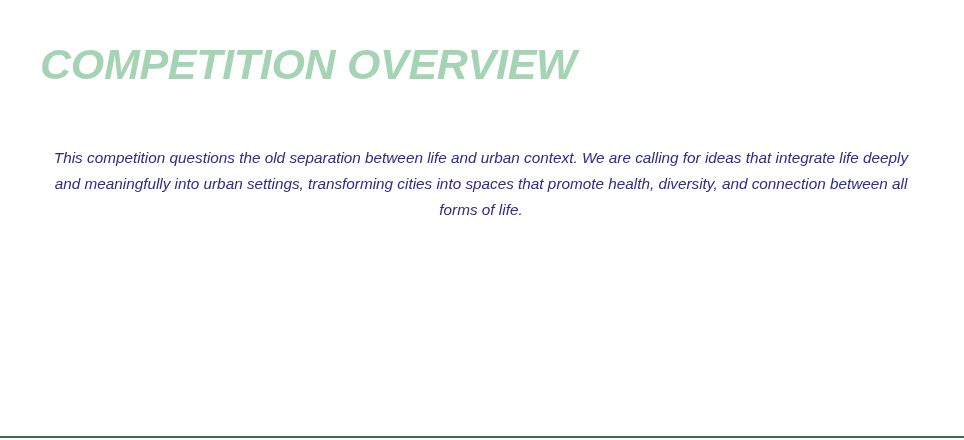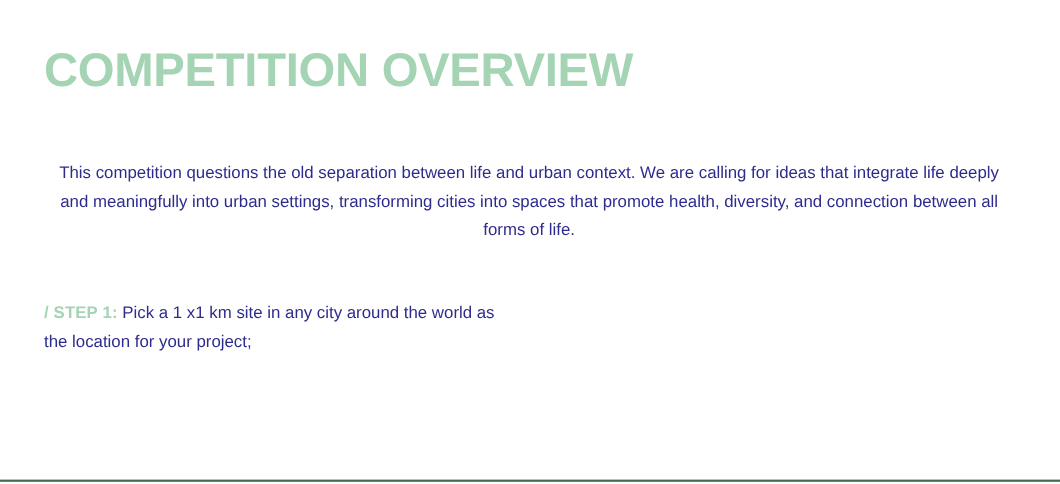--- a/index.html
+++ b/index.html
@@ -16,20 +16,21 @@
     -webkit-font-smoothing: antialiased;
   }
 
   .slide {
     position: absolute;
     left: 0;
     top: 0;
     width: 964px;
     height: 440px;
     box-sizing: border-box;
+    font-style: italic;
   }
 
   
   .page-title {
     position: absolute;
     left: 40px;
     top: 38px;
     font-size: 43px;
     line-height: 52px;
     font-weight: bold;
@@ -101,25 +102,20 @@
 <body>
 
 <div class="slide">
 
   <h1 class="page-title">COMPETITION OVERVIEW</h1>
 
   <p class="intro">This competition questions the old separation between life and urban context. We are calling for ideas that integrate life deeply and meaningfully into urban settings, transforming cities into spaces that promote health, diversity, and connection between all forms of life.</p>
 
   <div class="steps">
 
-    <div class="step step-col-left">
-      <span class="step-inner-left">
-        <span class="step-label">/ STEP 1:</span><span class="step-text"> Pick a 1 x1 km site in any city around the world as the location for your project;</span>
-      </span>
-    </div>
 
 
 
 
   </div>
 
   <div class="bottom-rule"></div>
 
 </div>
 

